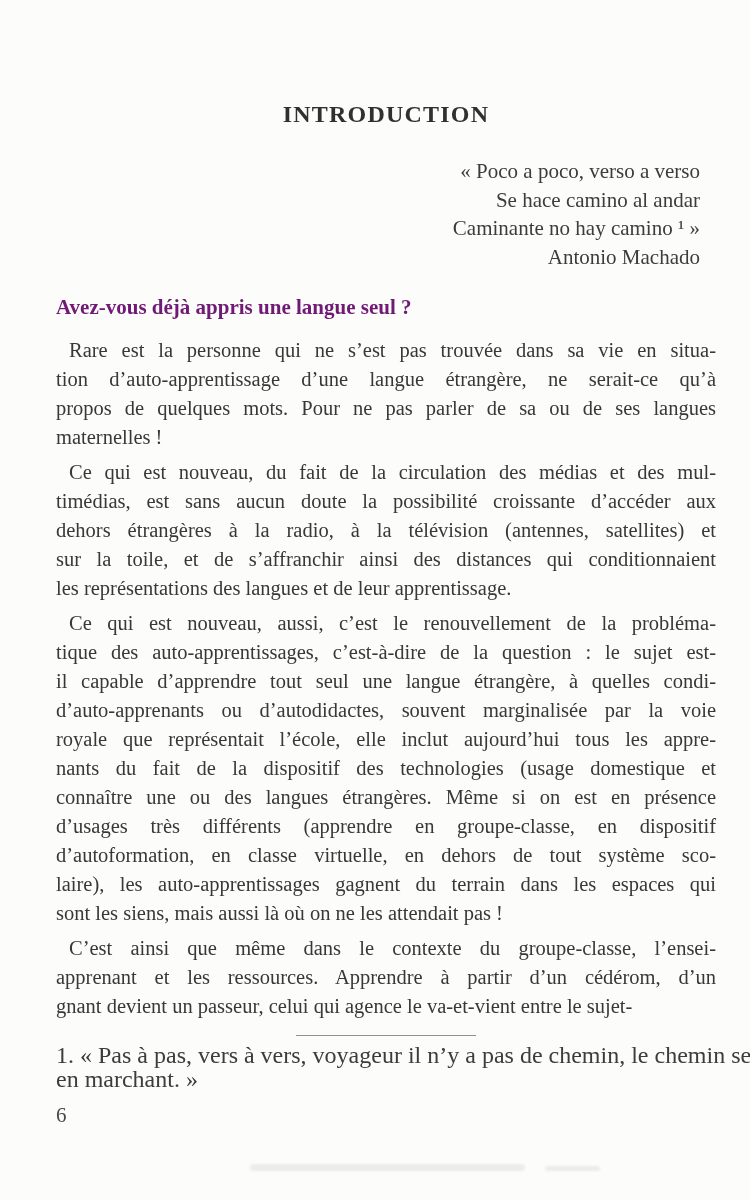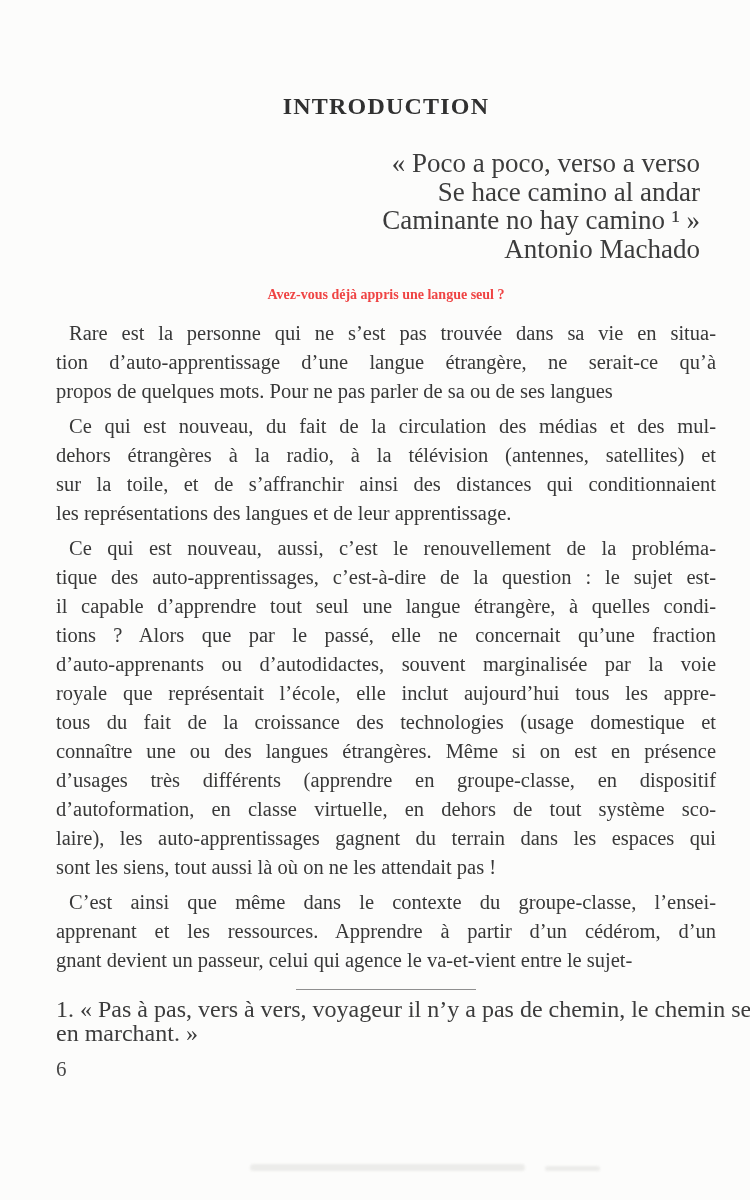--- a/index.html
+++ b/index.html
@@ -14,45 +14,44 @@
   .page {
     position: relative;
     width: 750px;
     height: 1200px;
     background: #fcfcfb;
     color: #343434;
   }
   .text-block {
     position: absolute;
     left: 56px;
-    top: 0;
+    top: 8px;
     width: 660px;
   }
   .chapter-title {
     margin: 93px 0 0 0;
     font-size: 24px;
     font-weight: bold;
     text-align: center;
     letter-spacing: 1.2px;
     color: #303030;
   }
   .epigraph {
     margin-top: 29px;
     padding-right: 16px;
-    font-size: 27px;
+    font-size: 21px;
     line-height: 28.5px;
     text-align: right;
     color: #3c3c3c;
   }
   .section-heading {
     margin: 24px 0 0 0;
-    font-size: 14px;
+    font-size: 21px;
     font-weight: bold;
-    color: #ef4444;
-    text-align: center;
+    color: #701a75;
   }
   .para {
     margin-top: 16px;
     font-size: 20.5px;
     line-height: 29px;
     color: #383838;
   }
   .para + .para { margin-top: 6px; }
   .para .line {
     text-align: justify;
@@ -114,42 +113,43 @@
         <div class="line">Caminante no hay camino ¹ »</div>
         <div class="line">Antonio Machado</div>
       </div>
 
     <h2 class="section-heading">Avez-vous déjà appris une langue seul ?</h2>
 
     <div class="para">
         <div class="line">Rare est la personne qui ne s’est pas trouvée dans sa vie en situa-</div>
         <div class="line">tion d’auto-apprentissage d’une langue étrangère, ne serait-ce qu’à</div>
         <div class="line">propos de quelques mots. Pour ne pas parler de sa ou de ses langues</div>
+        <div class="line">maternelles !</div>
       </div>
 
     <div class="para">
         <div class="line">Ce qui est nouveau, du fait de la circulation des médias et des mul-</div>
+        <div class="line">timédias, est sans aucun doute la possibilité croissante d’accéder aux</div>
         <div class="line">dehors étrangères à la radio, à la télévision (antennes, satellites) et</div>
         <div class="line">sur la toile, et de s’affranchir ainsi des distances qui conditionnaient</div>
         <div class="line">les représentations des langues et de leur apprentissage.</div>
       </div>
 
     <div class="para">
         <div class="line">Ce qui est nouveau, aussi, c’est le renouvellement de la probléma-</div>
         <div class="line">tique des auto-apprentissages, c’est-à-dire de la question : le sujet est-</div>
         <div class="line">il capable d’apprendre tout seul une langue étrangère, à quelles condi-</div>
-        <div class="line">tions ? Alors que par le passé, elle ne concernait qu’une fraction</div>
         <div class="line">d’auto-apprenants ou d’autodidactes, souvent marginalisée par la voie</div>
         <div class="line">royale que représentait l’école, elle inclut aujourd’hui tous les appre-</div>
-        <div class="line">tous du fait de la croissance des technologies (usage domestique et</div>
+        <div class="line">nants du fait de la dispositif des technologies (usage domestique et</div>
         <div class="line">connaître une ou des langues étrangères. Même si on est en présence</div>
         <div class="line">d’usages très différents (apprendre en groupe-classe, en dispositif</div>
         <div class="line">d’autoformation, en classe virtuelle, en dehors de tout système sco-</div>
         <div class="line">laire), les auto-apprentissages gagnent du terrain dans les espaces qui</div>
-        <div class="line">sont les siens, tout aussi là où on ne les attendait pas !</div>
+        <div class="line">sont les siens, mais aussi là où on ne les attendait pas !</div>
       </div>
 
     <div class="para">
         <div class="line">C’est ainsi que même dans le contexte du groupe-classe, l’ensei-</div>
         <div class="line">apprenant et les ressources. Apprendre à partir d’un cédérom, d’un</div>
         <div class="line">gnant devient un passeur, celui qui agence le va-et-vient entre le sujet-</div>
       </div>
 
     <hr class="footnote-rule">
 

